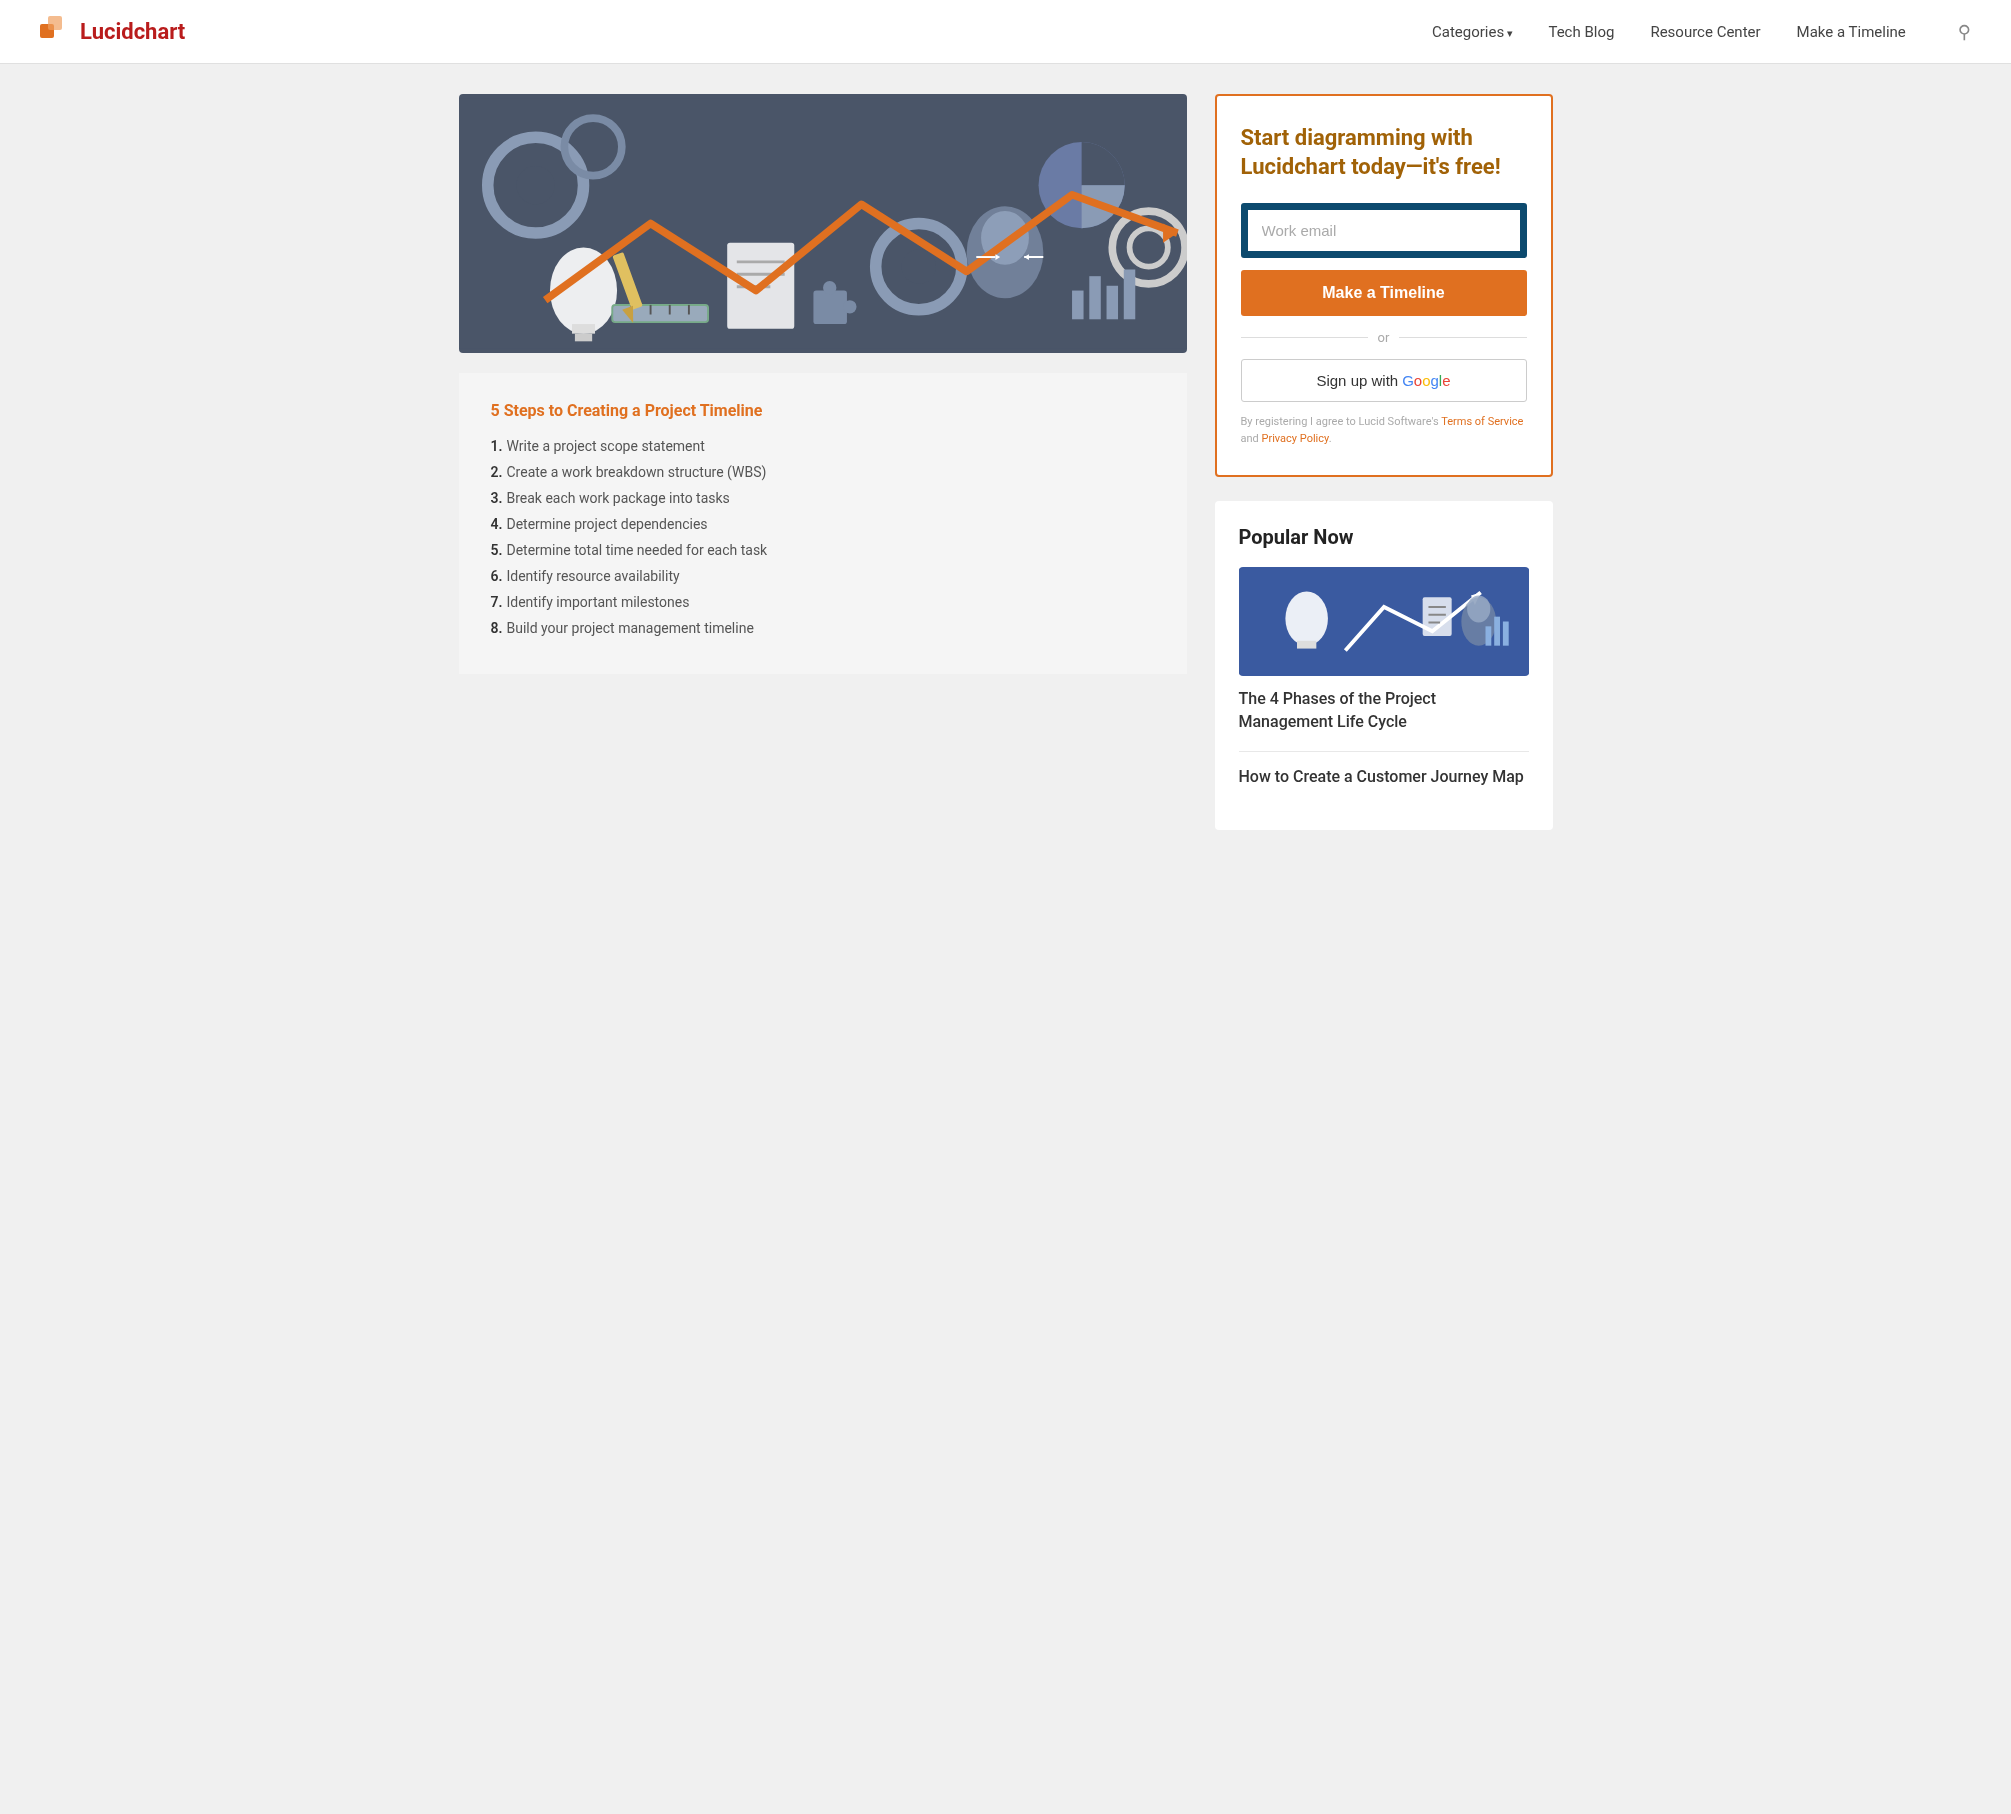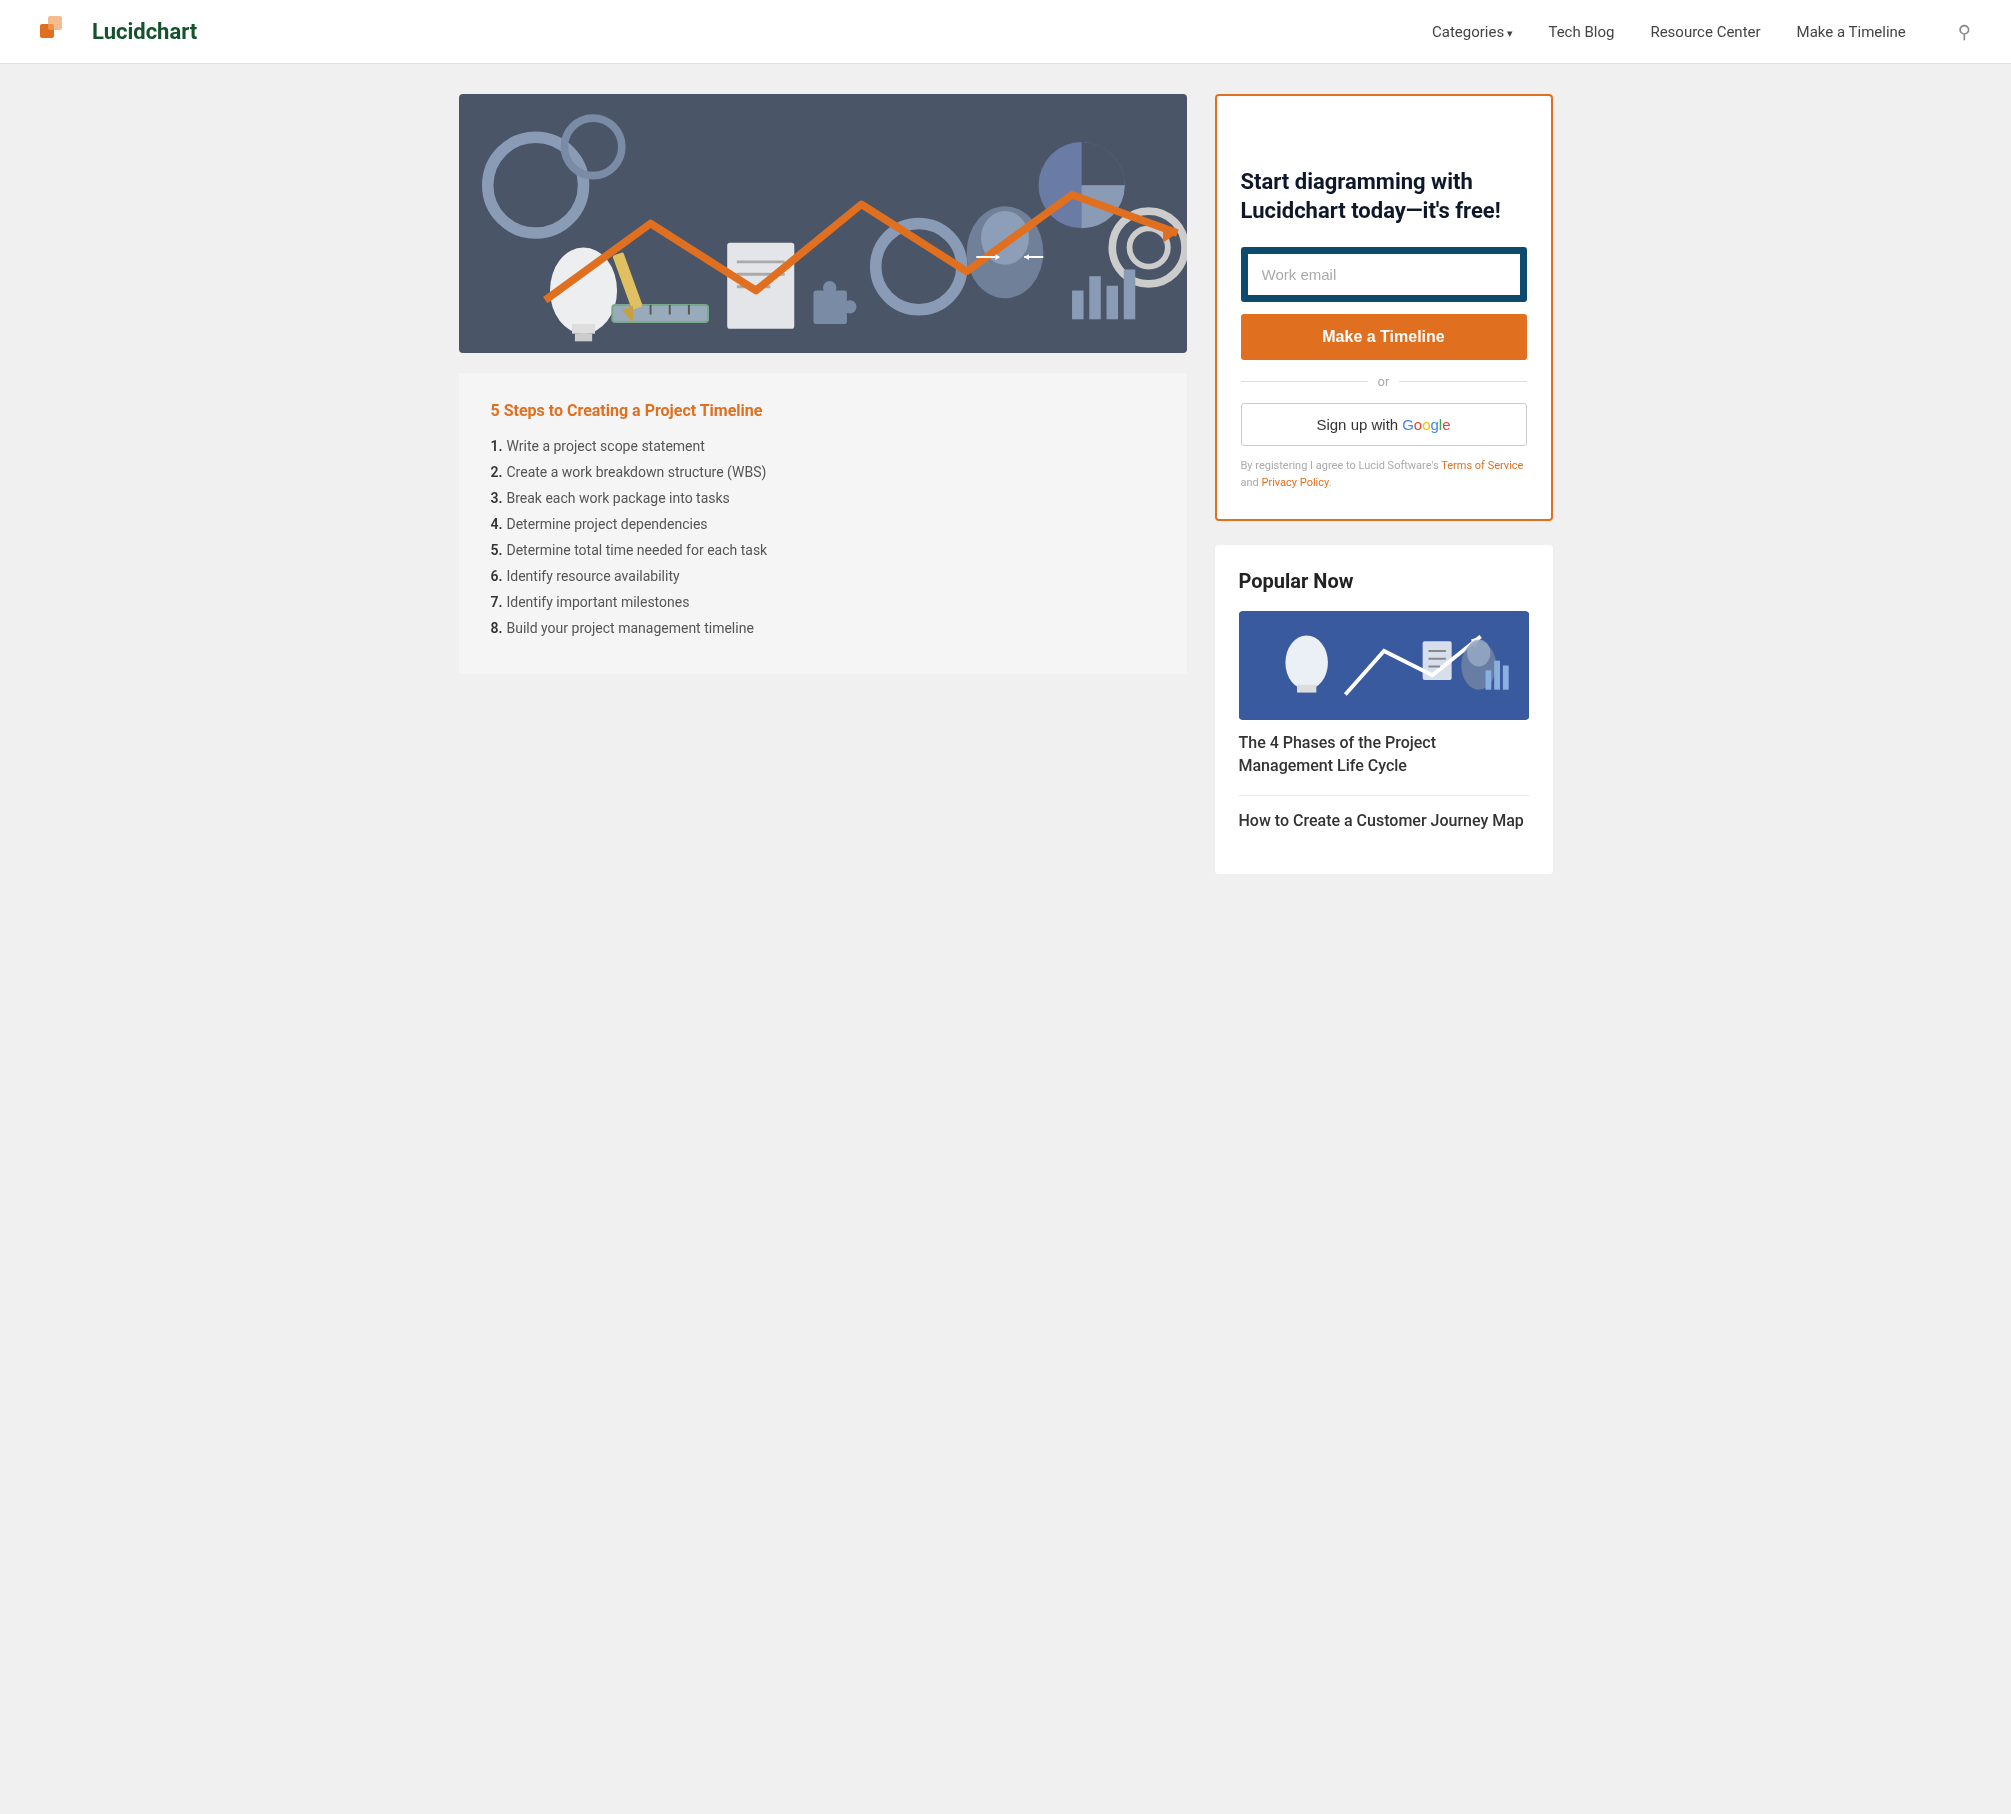--- a/index.html
+++ b/index.html
@@ -1,20 +1,20 @@
 <!DOCTYPE html>
 <html><head>
   <meta charset="utf-8">
   <style>
     * { box-sizing: border-box; margin: 0; padding: 0; }
     body { font-family: -apple-system, BlinkMacSystemFont, 'Segoe UI', Roboto, Arial, sans-serif; background: #f0f0f0; color: #333; }
 
     
     .nav { background: #fff; border-bottom: 1px solid #e0e0e0; padding: 0 40px; display: flex; align-items: center; height: 64px; }
-    .logo { display: flex; align-items: center; gap: 20px; font-size: 22px; font-weight: 700; color: #14532d; margin-right: auto; }
+    .logo { display: flex; align-items: center; gap: 8px; font-size: 22px; font-weight: 700; color: #b91c1c; margin-right: auto; }
     .logo-icon { width: 32px; height: 32px; }
     .nav-links { display: flex; align-items: center; gap: 36px; }
     .nav-link { font-size: 15px; color: #444; text-decoration: none; cursor: pointer; }
     .nav-link.has-arrow::after { content: ' ▾'; font-size: 11px; }
     .nav-search { font-size: 18px; color: #888; cursor: pointer; margin-left: 16px; }
 
     
     .page-wrap { max-width: 1134px; margin: 0 auto; padding: 30px 20px; display: grid; grid-template-columns: 1fr 338px; gap: 28px; }
 
     
@@ -31,21 +31,21 @@
     .toc-list { list-style: none; }
     .toc-list li { font-size: 14px; margin-bottom: 10px; color: #333; }
     .toc-list li a { color: #555; text-decoration: none; }
     .toc-list li span.num { color: #333; font-weight: 600; margin-right: 4px; }
 
     
     .right-col { display: flex; flex-direction: column; gap: 24px; }
 
     
     .signup-box { background: #fff; border: 2px solid #e07020; border-radius: 4px; padding: 28px 24px; }
-    .signup-headline { color: #0f172a; font-size: 22px; font-weight: 700; line-height: 1.3; margin-bottom: 22px; margin-top: 44px; }
+    .signup-headline { color: #a16207; font-size: 22px; font-weight: 700; line-height: 1.3; margin-bottom: 22px; }
     .signup-input { width: 100%; border: 7px solid #0c4a6e; border-radius: 3px; padding: 12px 14px; font-size: 15px; color: #999; margin-bottom: 12px; outline: none; }
     .signup-input::placeholder { color: #aaa; }
     .btn-cta { width: 100%; background: #e07020; color: #fff; border: none; border-radius: 3px; padding: 14px; font-size: 16px; font-weight: 700; cursor: pointer; margin-bottom: 14px; }
     .or-divider { display: flex; align-items: center; gap: 10px; margin-bottom: 14px; color: #aaa; font-size: 13px; }
     .or-divider::before, .or-divider::after { content: ''; flex: 1; height: 1px; background: #ddd; }
     .btn-google { width: 100%; background: #fff; border: 1px solid #ccc; border-radius: 3px; padding: 12px; font-size: 15px; cursor: pointer; color: #333; display: flex; align-items: center; justify-content: center; gap: 4px; }
     .google-b { color: #4285F4; }
     .google-r { color: #EA4335; }
     .google-y { color: #FBBC05; }
     .google-gr { color: #34A853; }

